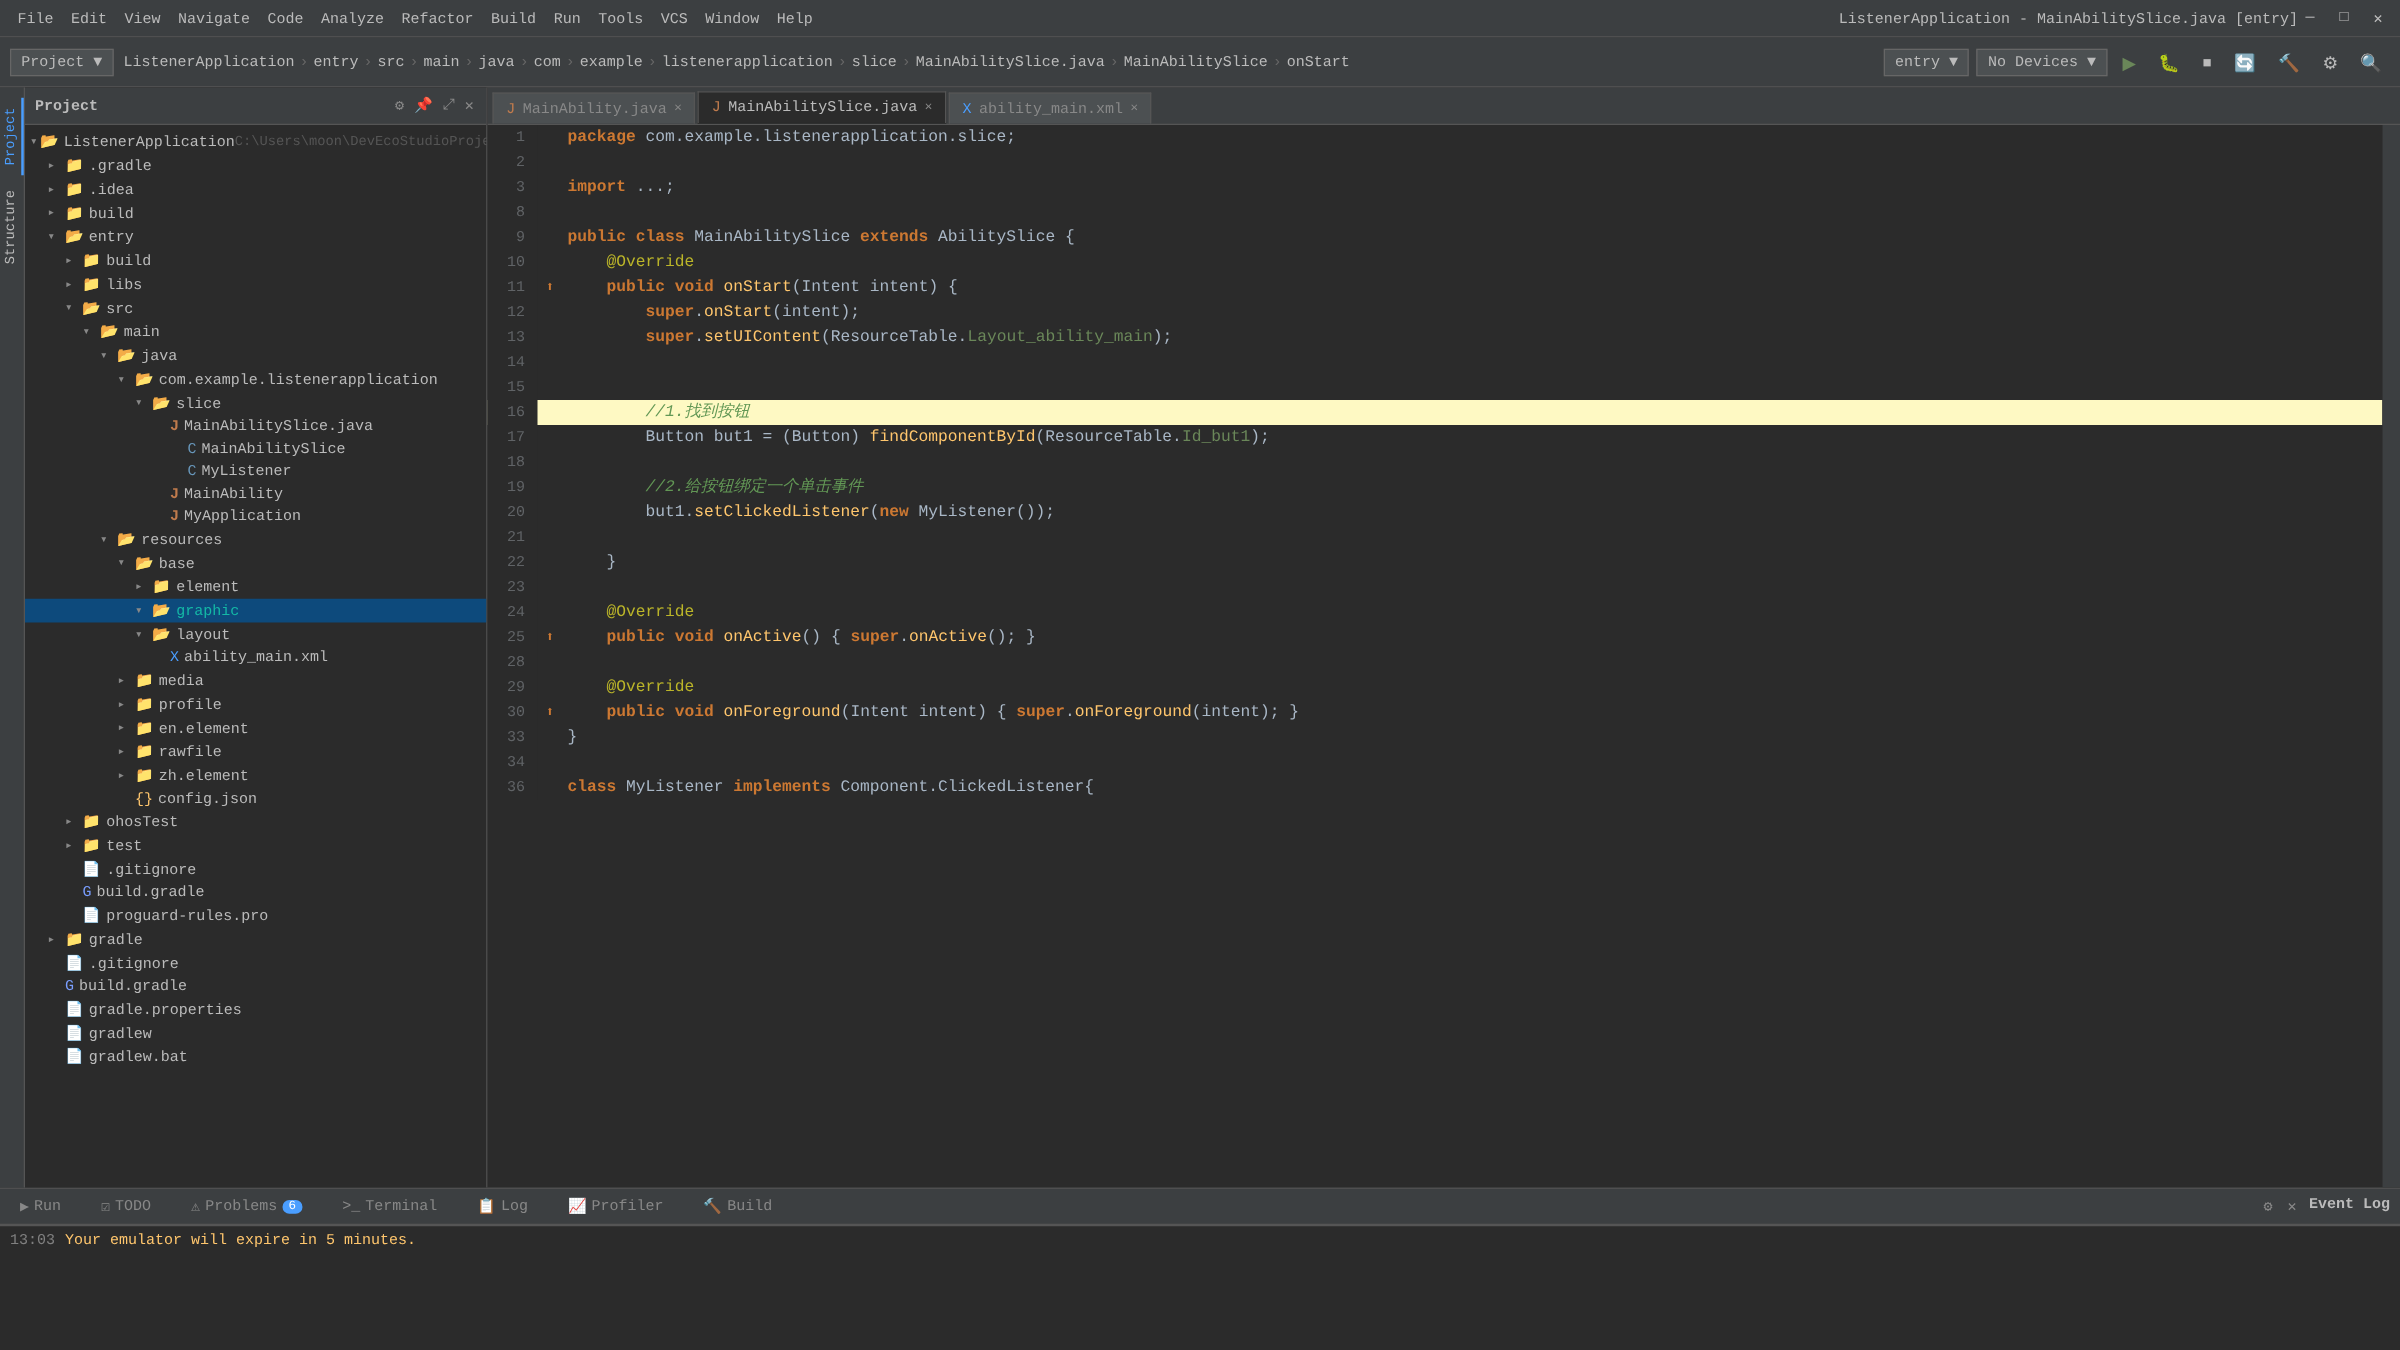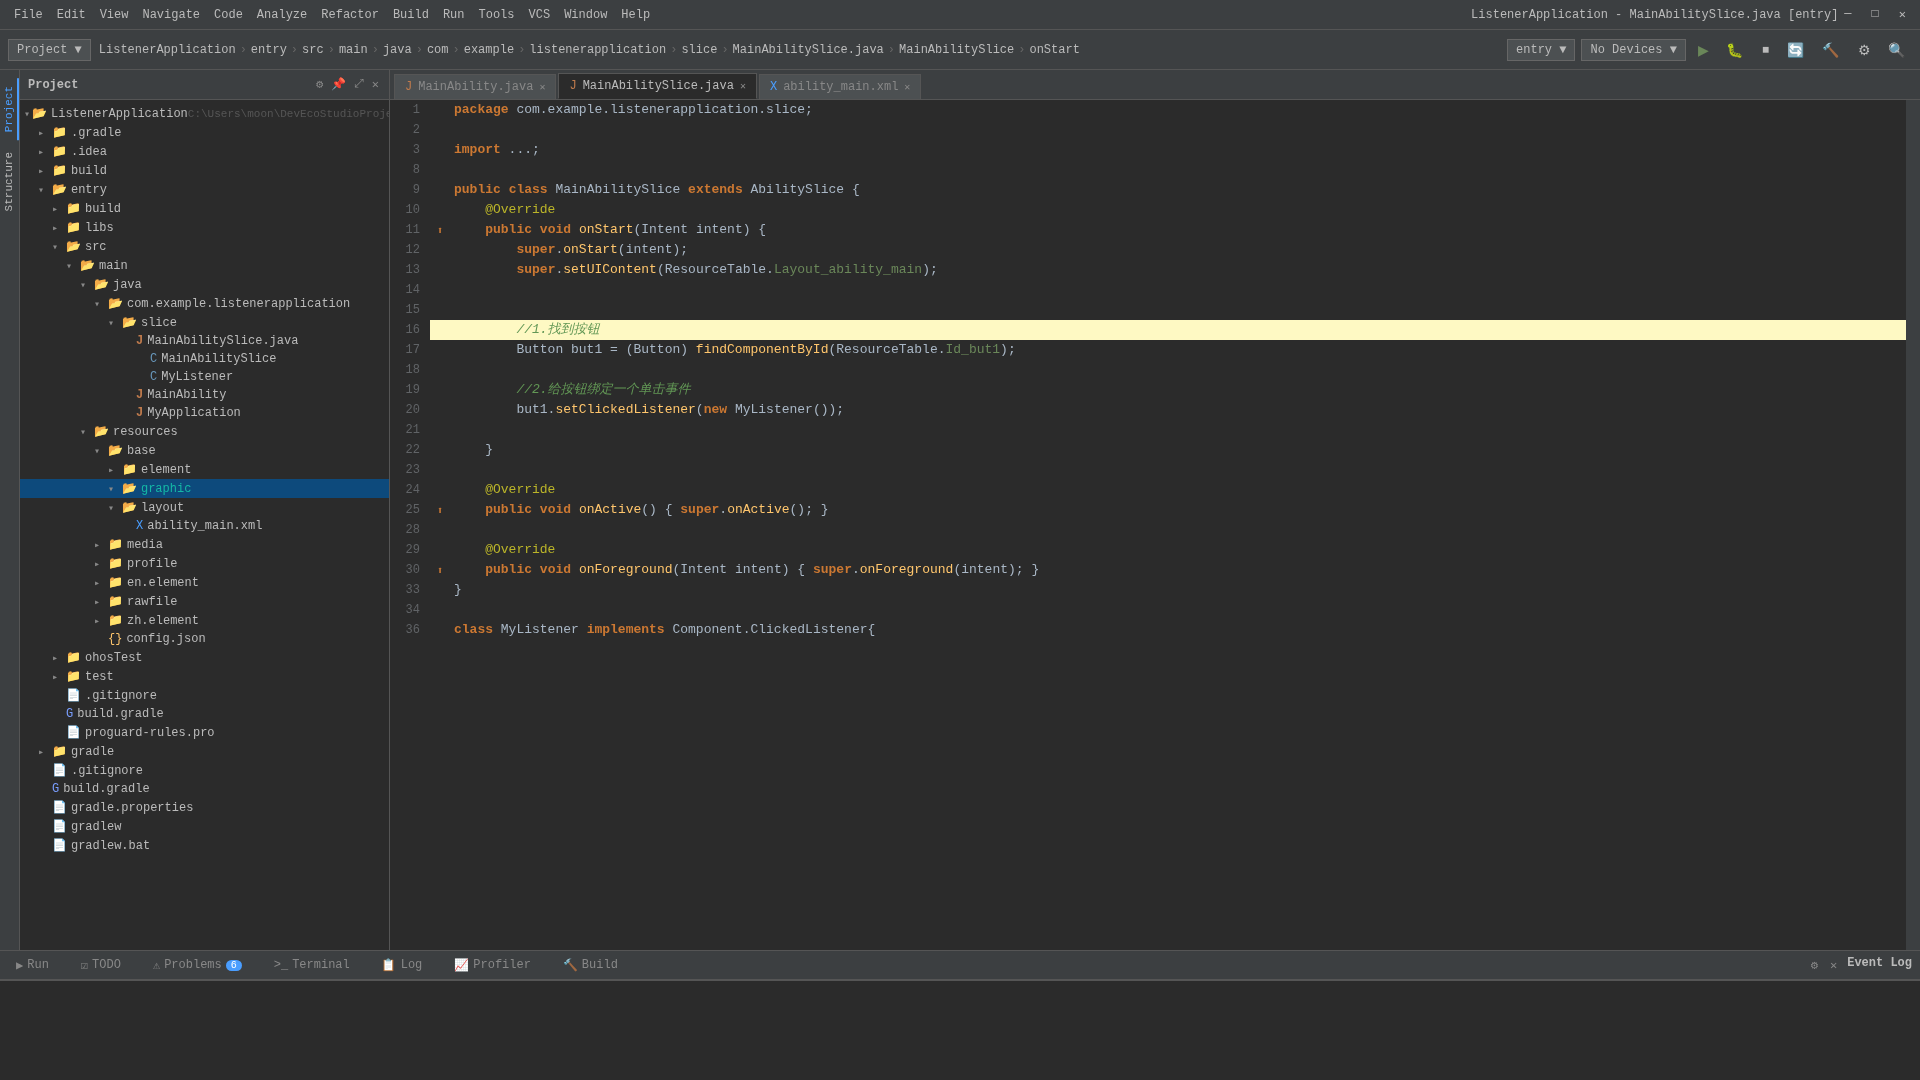--- a/index.html
+++ b/index.html
@@ -876,14 +876,18 @@
   <div style="margin-left:auto; display:flex; gap:8px;">
     <span class="panel-icon">⚙</span>
     <span class="panel-icon">✕</span>
     <span style="color:#bbbbbb; font-size:12px; font-weight:bold;">Event Log</span>
   </div>
 </div>
 
 <div class="event-log-panel">
   <div class="event-log-content" id="event-log-content">
 
+  <div class="event-log-line">
+        <span class="event-log-time">13:03</span>
+        <span class="event-log-msg warn">Your emulator will expire in 5 minutes.</span>
+      </div>
     </div>
 </div>
 
 </body></html>

